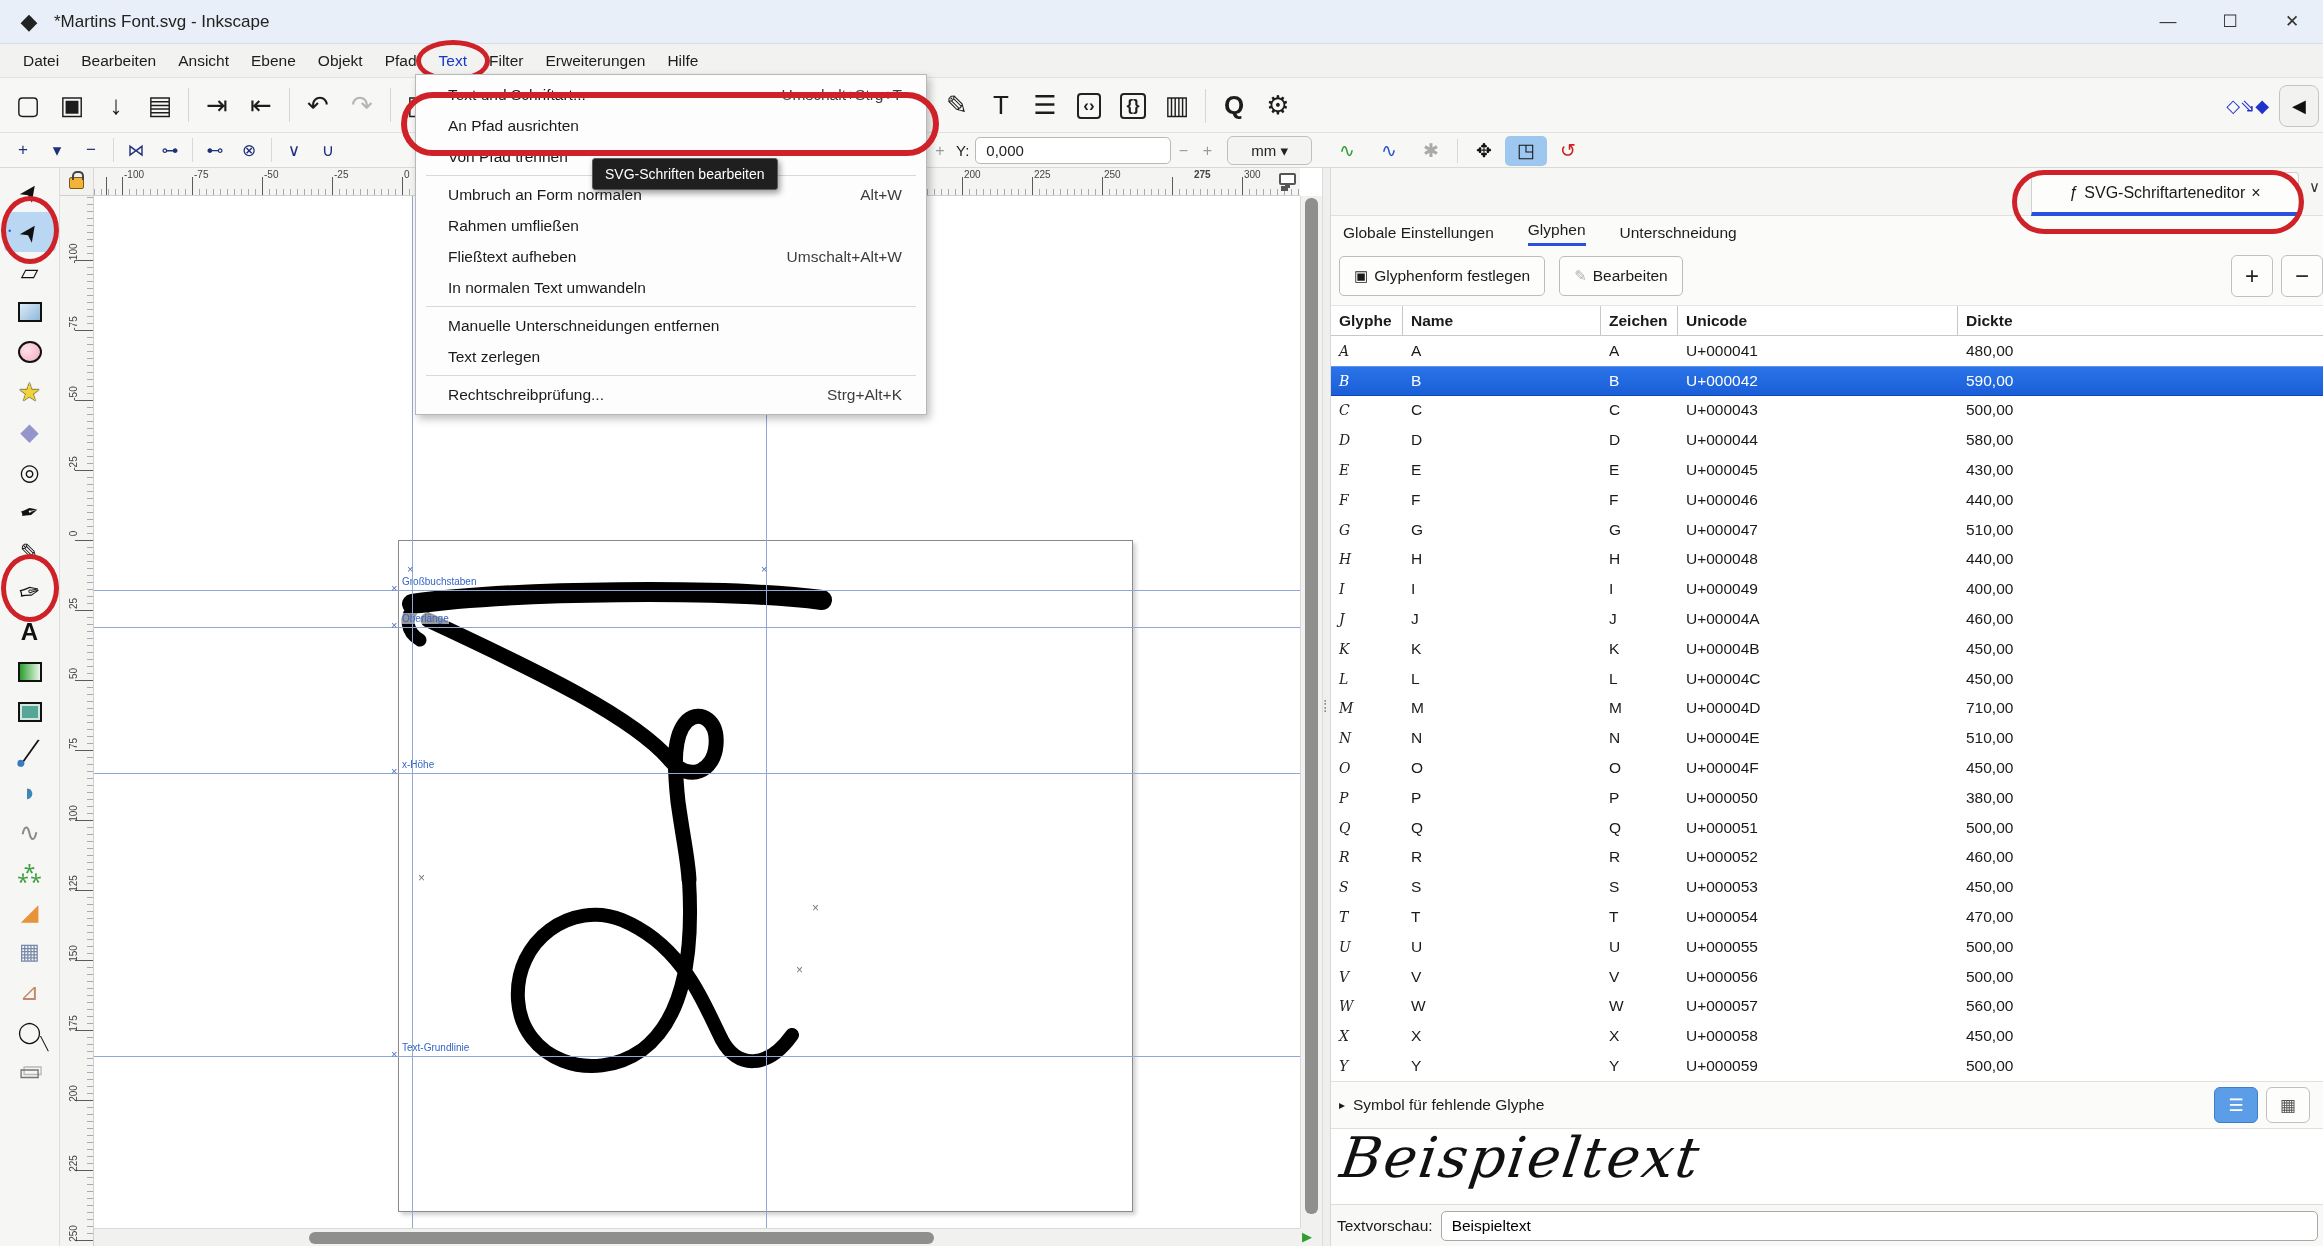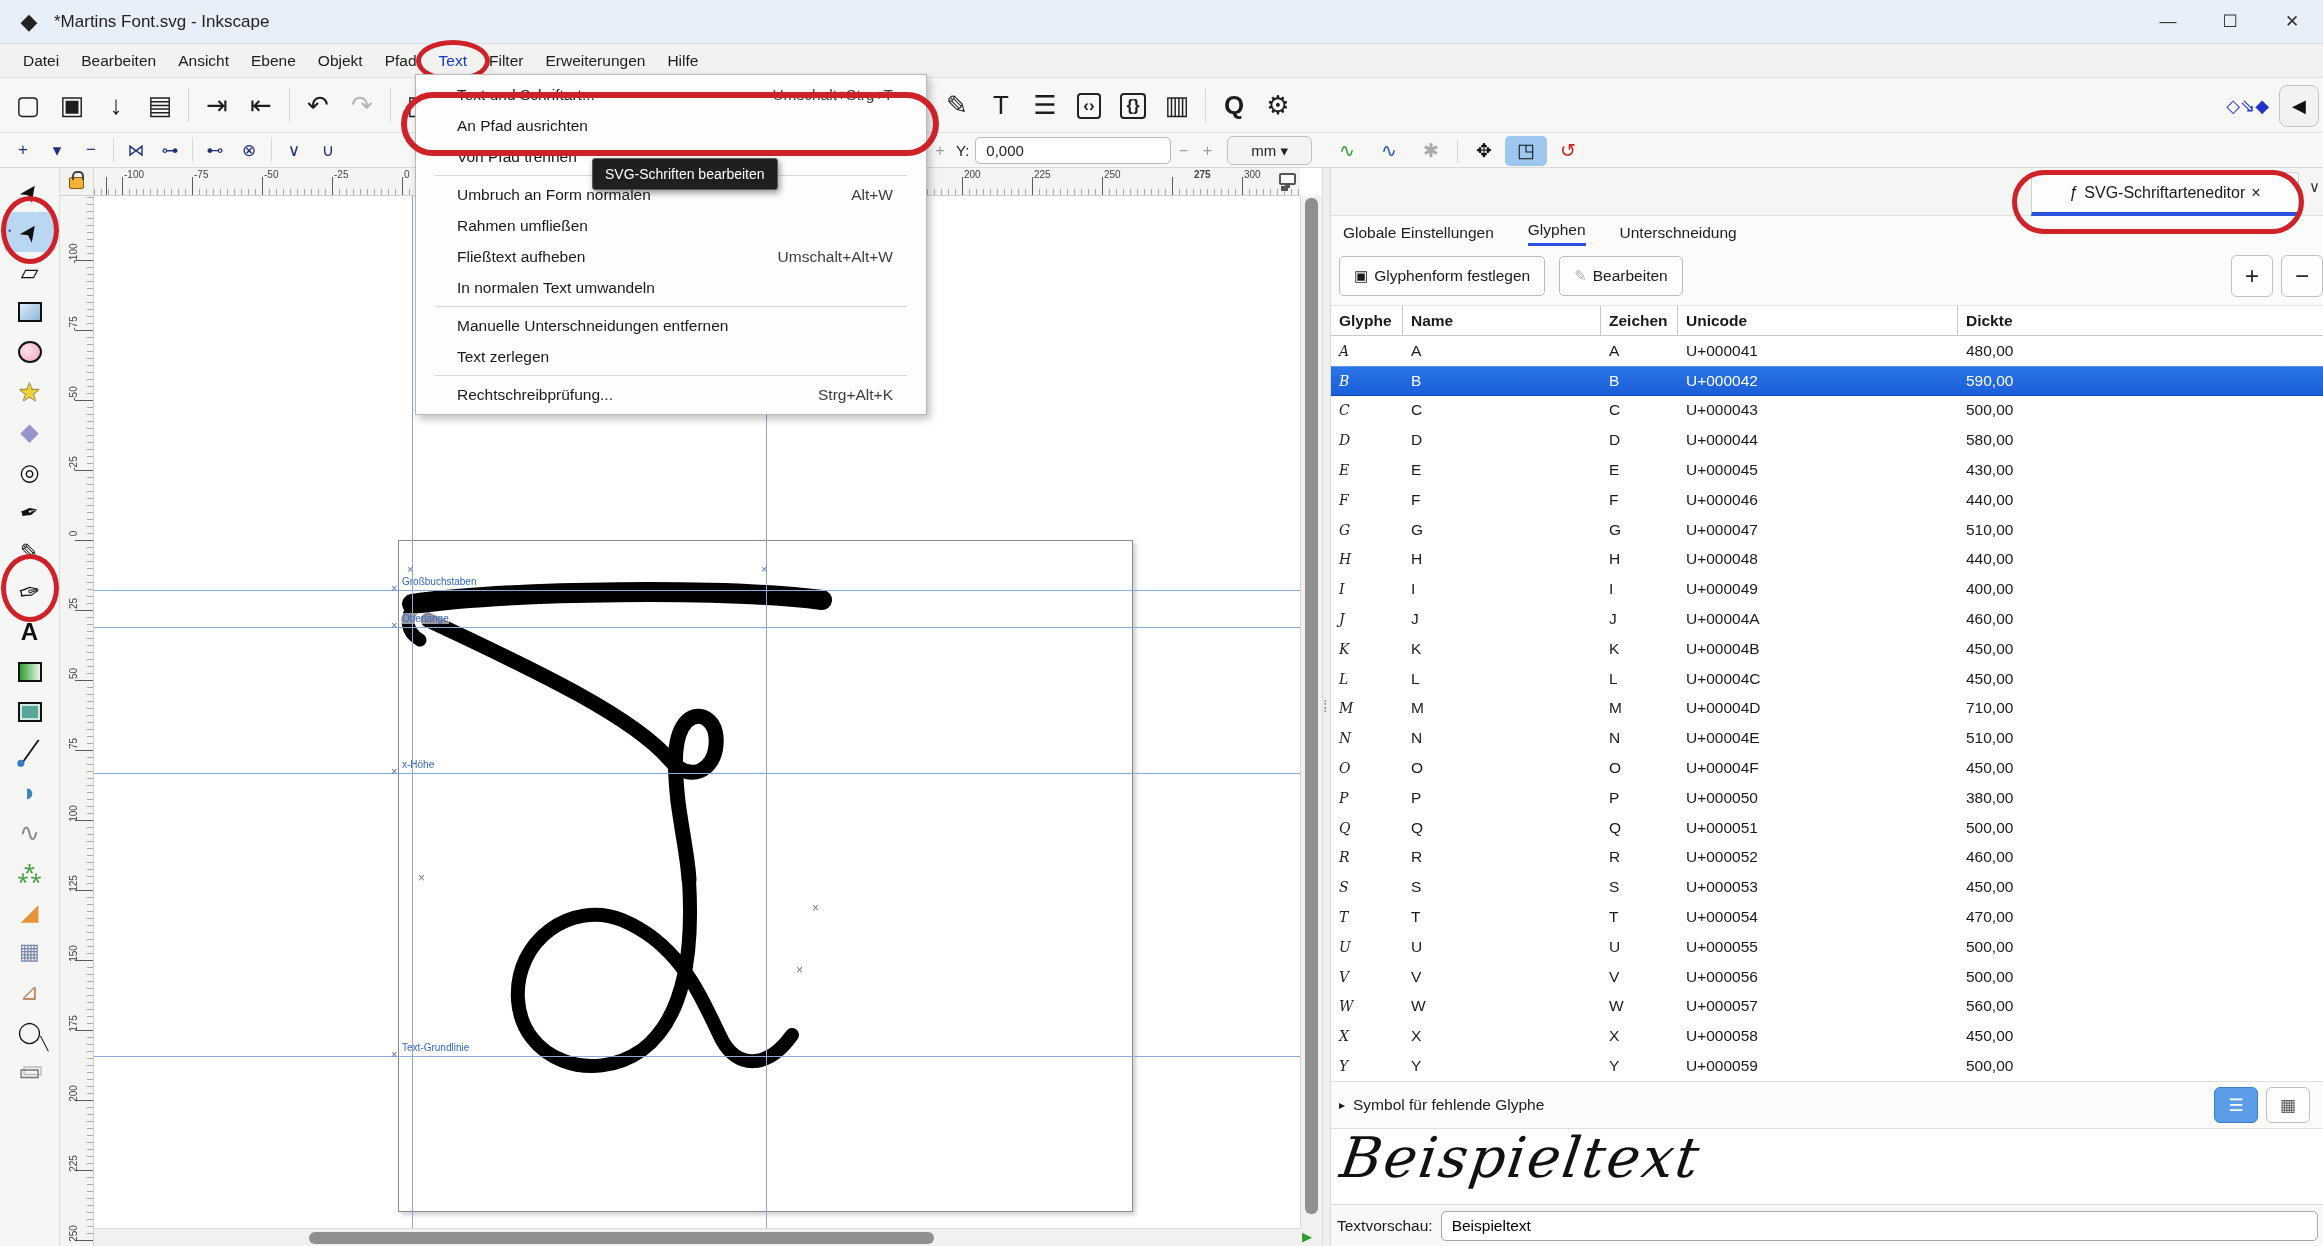--- a/index.html
+++ b/index.html
@@ -160,21 +160,21 @@
   #preview-area { position:absolute; left:0; top:961px; width:993px; height:75px; background:#fff; overflow:hidden; }
   #preview-text { position:absolute; left:10px; top:-4px; font-family:"DejaVu Serif", serif; font-style:italic;
     font-size:56px; letter-spacing:2px; transform:skewX(-8deg); color:#111; white-space:nowrap; }
   #previewbar { position:absolute; left:0; top:1036px; width:993px; height:42px; background:#f8f8f7;
     border-top:1px solid #ddddd8; display:flex; align-items:center; padding:0 6px 0 6px; font-size:15.5px; }
   #preview-input { flex:1; height:30px; margin-left:8px; border:1px solid #a8a8a6; border-radius:5px;
     background:#fff; font-size:15.5px; padding-left:10px; font-family:"Liberation Sans",sans-serif; }
 
   
   #text-menu { position:absolute; left:415px; top:74px; width:512px; background:#fdfdfd;
-    border:1px solid #b8b8b6; box-shadow:3px 4px 8px rgba(0,0,0,0.25); padding:4px 17px; z-index:40; }
+    border:1px solid #b8b8b6; box-shadow:3px 4px 8px rgba(0,0,0,0.25); padding:4px 8px; z-index:40; }
   .popup-item { height:31px; display:flex; align-items:center; padding:0 16px 0 24px; font-size:15.5px; color:#1a1a1a; }
   .popup-item .pshort { margin-left:auto; color:#3c3c3c; }
   .popup-item.sel { background:linear-gradient(#3b7ae8,#2360d4); color:#fff; border-radius:2px; }
   .menu-sep { height:1px; background:#d8d8d6; margin:3px 2px; }
   #tooltip { position:absolute; left:592px; top:158px; height:32px; background:#1f1f1f; color:#fff;
     border:1px solid #5a5a5a; border-radius:3px; display:flex; align-items:center; padding:0 12px;
     font-size:14px; z-index:60; box-shadow:2px 3px 6px rgba(0,0,0,0.4); }
   .ring { position:absolute; border:6px solid #cf2128; border-radius:34px; pointer-events:none; z-index:55; }
   #ring-popup { left:401px; top:92px; width:538px; height:64px; }
   #ring-node { left:1px; top:196px; width:58px; height:68px; border-radius:50%; border-width:5px; }

